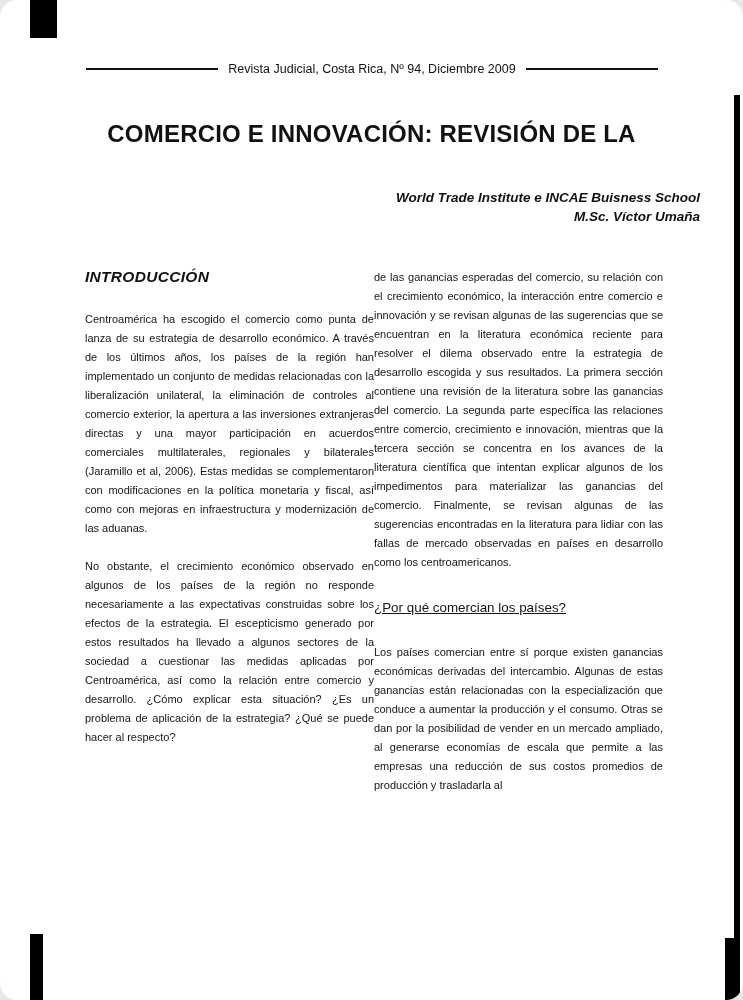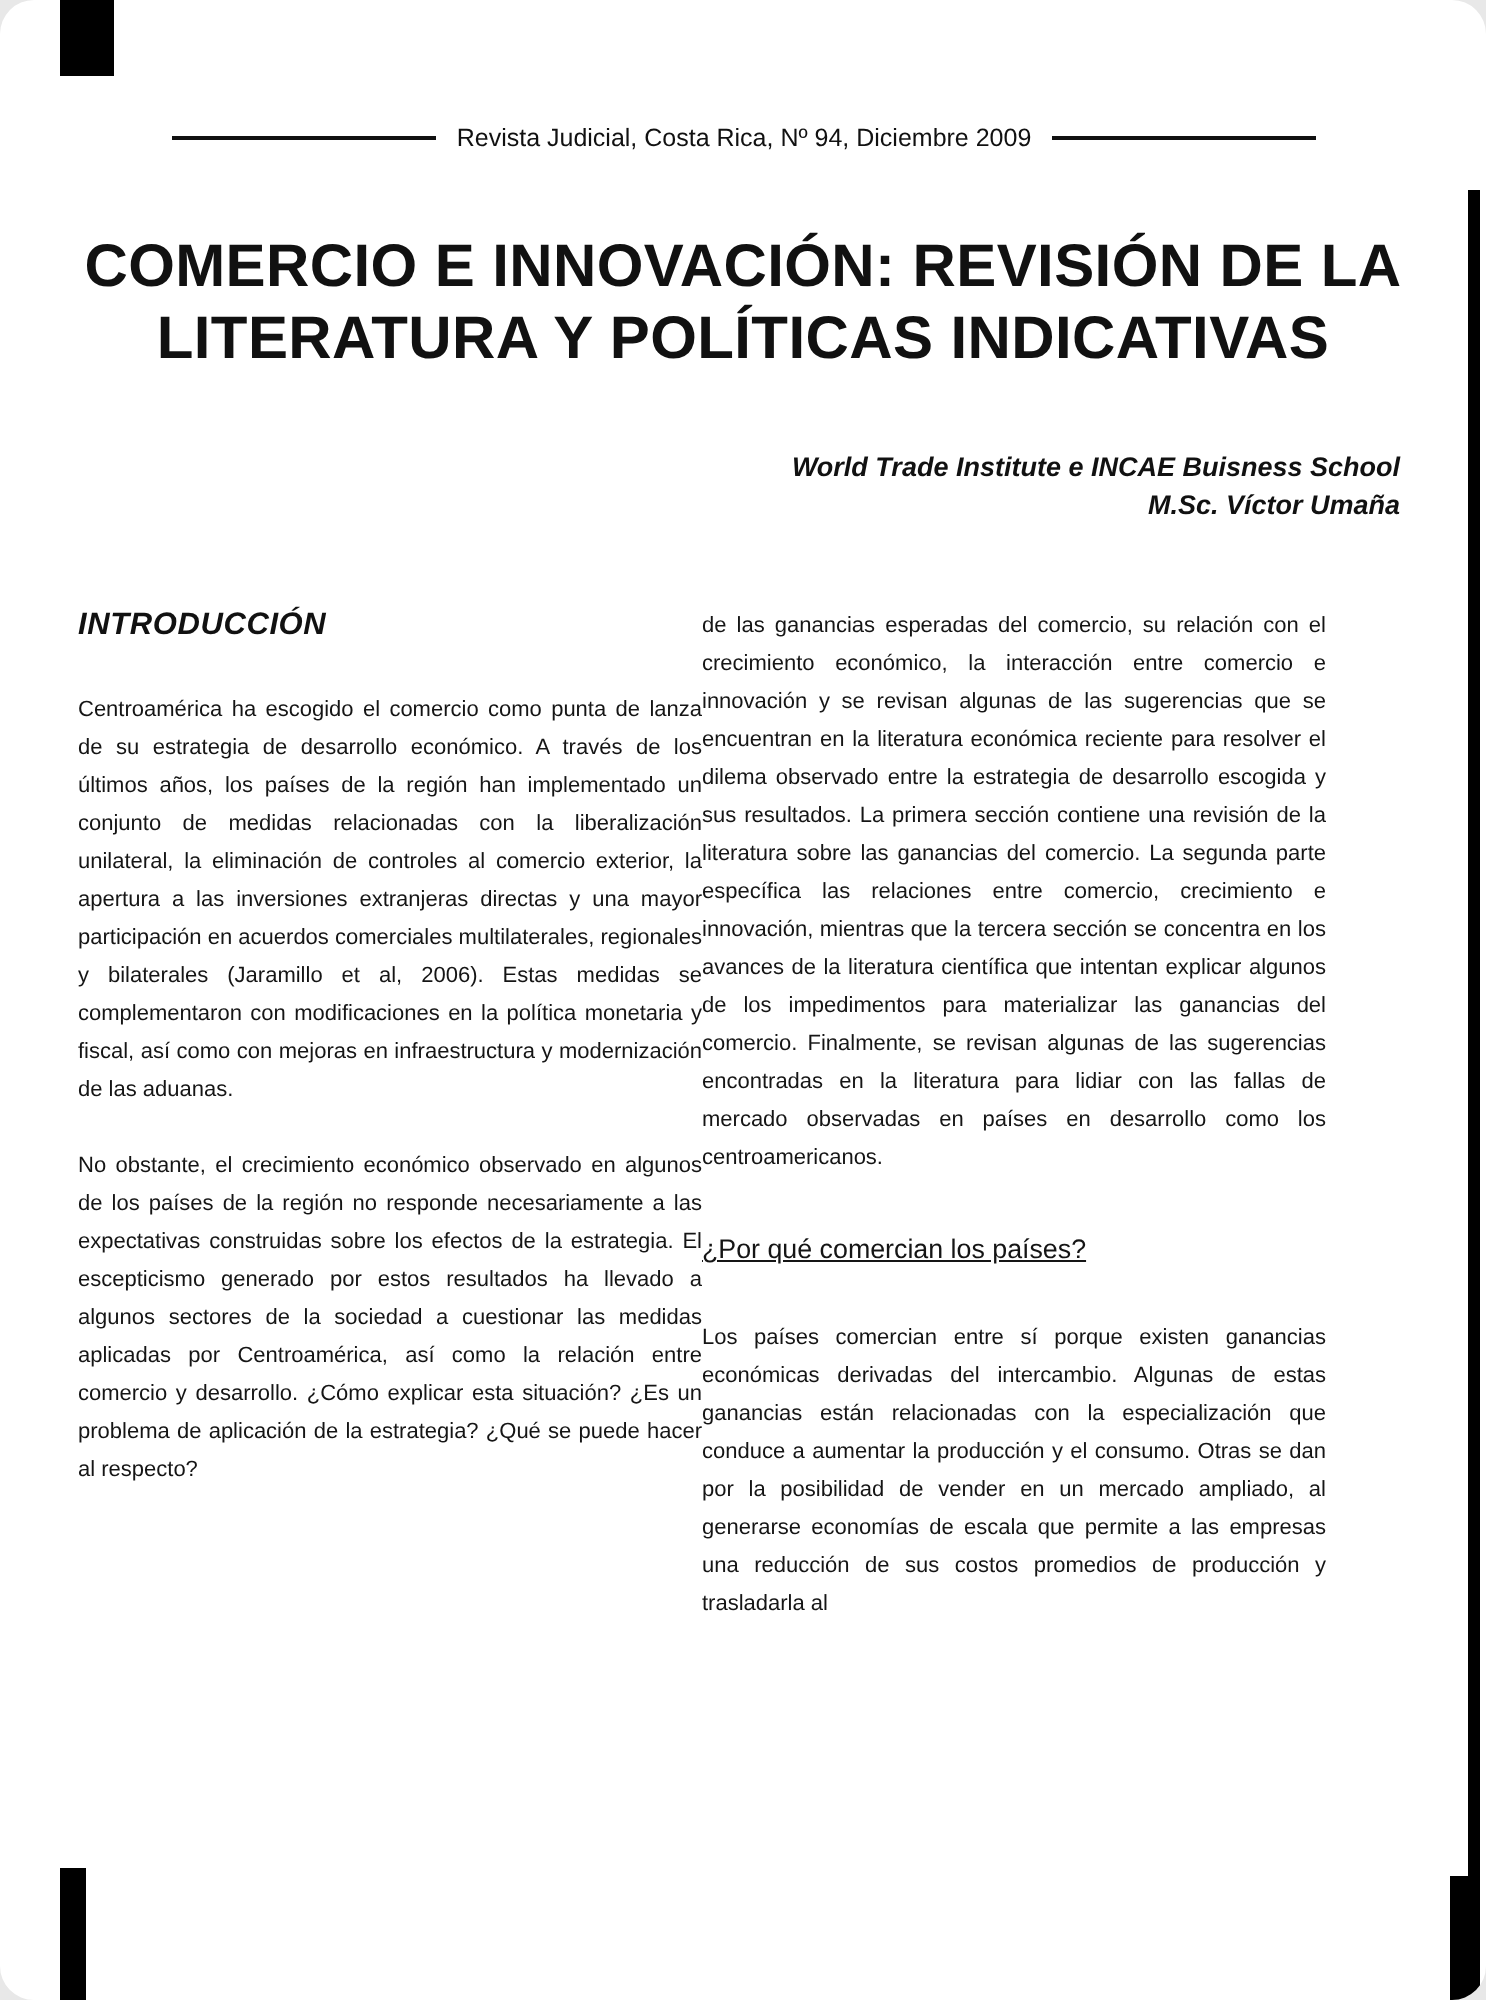--- a/index.html
+++ b/index.html
@@ -35,21 +35,21 @@
     font-size: 12.5px;
     white-space: nowrap;
     color: #111;
   }
 
   
   .doc-title {
     margin-top: 40px;
     text-align: center;
     font-weight: bold;
-    font-size: 30px;
+    font-size: 24px;
     line-height: 36px;
     letter-spacing: 0.2px;
     color: #111;
   }
 
   
   .author-block {
     margin-top: 36px;
     padding-right: 43px;
     text-align: right;
@@ -57,21 +57,21 @@
     font-weight: bold;
     font-size: 13.5px;
     line-height: 19px;
     color: #111;
   }
 
   
   .columns {
     display: flex;
     margin-top: 42px;
-    padding: 0 80px 0 39px;
+    padding: 0 80px 0 85px;
     justify-content: flex-end;
   }
   .col { flex: 1; min-width: 0; }
 
   .section-heading {
     font-weight: bold;
     font-style: italic;
     font-size: 15.5px;
     letter-spacing: 0.3px;
     margin-bottom: 24px;
@@ -107,21 +107,20 @@
   <div class="artifact artifact-bottom-left"></div>
 
   <div class="journal-header">
     <div class="rule"></div>
     <div class="header-text">Revista Judicial, Costa Rica, Nº 94, Diciembre 2009</div>
     <div class="rule"></div>
   </div>
 
   <div class="doc-title">
     <div>COMERCIO E INNOVACIÓN: REVISIÓN DE LA</div>
-    <div>LITERATURA Y POLÍTICAS INDICATIVAS</div>
   </div>
 
   <div class="author-block">
     <div>World Trade Institute e INCAE Buisness School</div>
     <div>M.Sc. Víctor Umaña</div>
   </div>
 
   <div class="columns">
 
     <div class="col">

